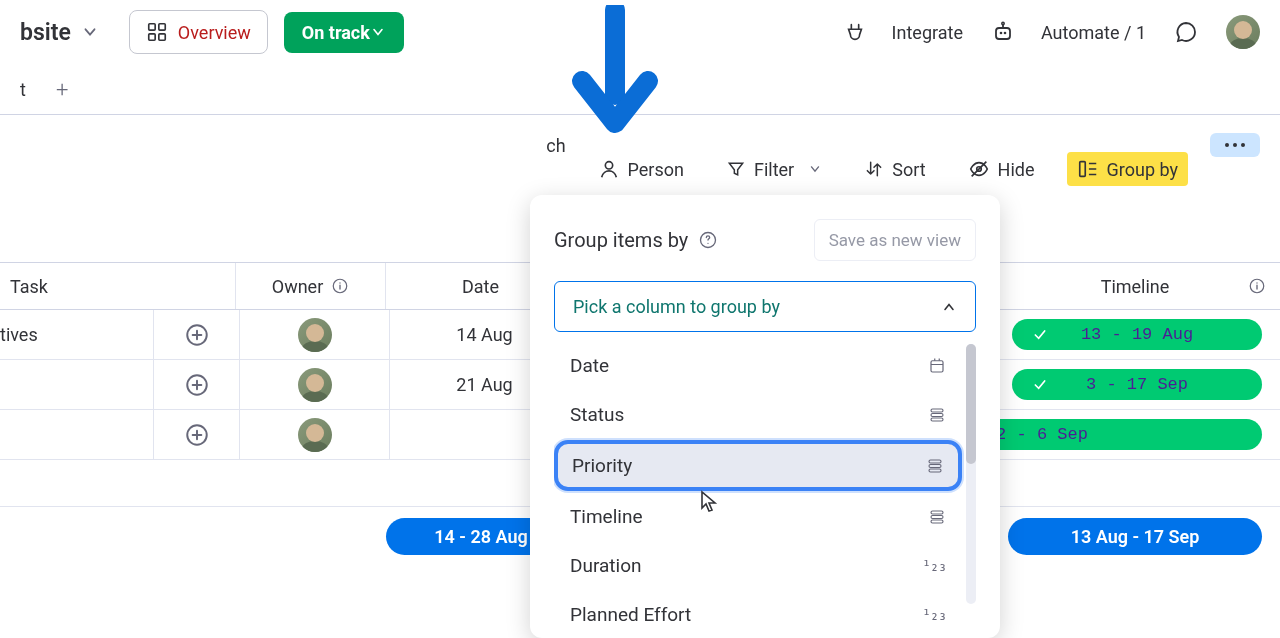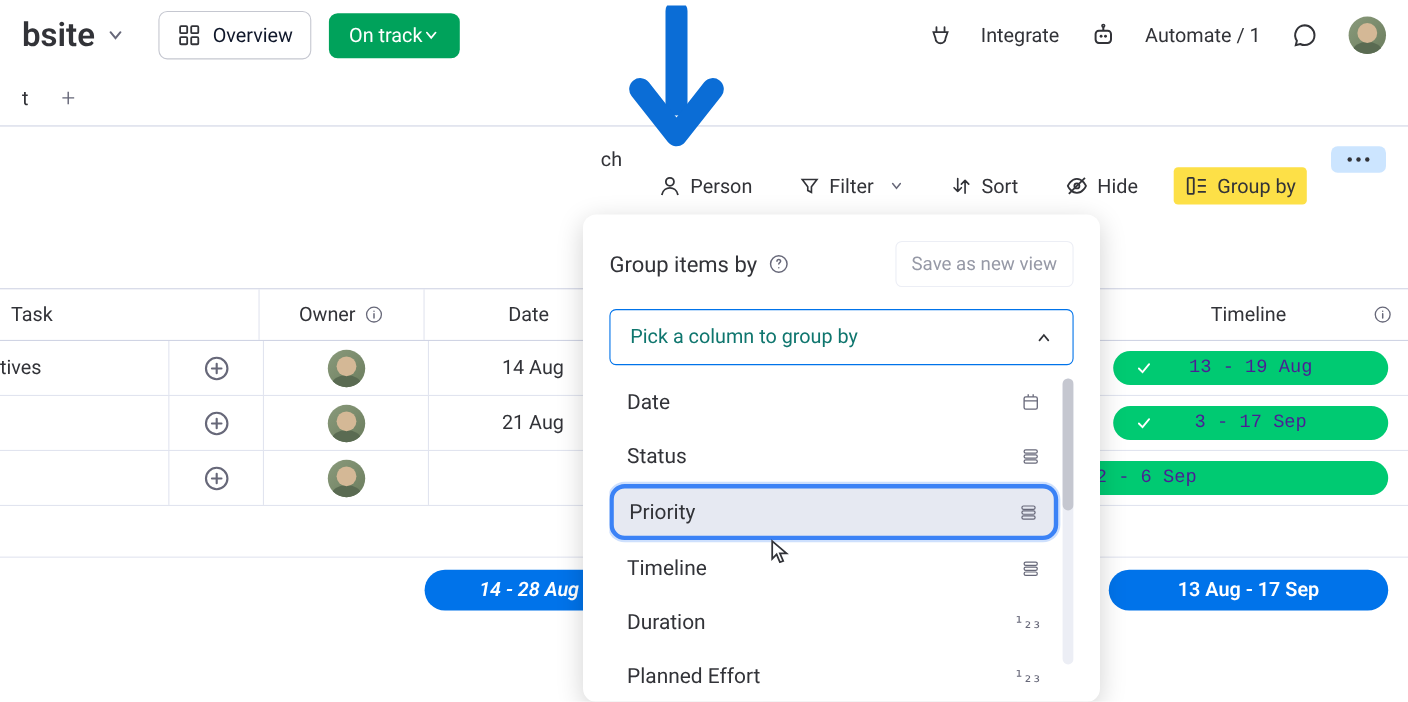--- a/index.html
+++ b/index.html
@@ -1,23 +1,23 @@
 <!DOCTYPE html>
 <html><head>
 <meta charset="utf-8">
 <style>
   * { box-sizing: border-box; margin: 0; padding: 0; }
   body { font-family: -apple-system, BlinkMacSystemFont, "Segoe UI", Roboto, Helvetica, Arial, sans-serif; background: #fff; color: #323338; overflow: hidden; width: 1280px; height: 638px; position: relative; }
   
   
   .top-header { display: flex; align-items: center; height: 64px; padding: 0 20px; }
-  .board-title { font-size: 30px; font-weight: 600; color: #323338; }
+  .board-title { font-size: 23px; font-weight: 600; color: #323338; }
   .chev-down { margin-left: 10px; color: #676879; display:inline-flex; }
-  .overview-btn { display:flex; align-items:center; gap:10px; border:1px solid #c5c7d0; border-radius:8px; padding:10px 16px; font-size:18px; color:#0f172a; background:#fff; margin-left:30px; }
-  .status-pill { display:flex; align-items:center; gap:0; background:#00a25b; color:#fff; border-radius:8px; padding:10px 18px; font-size:18px; font-weight:400; margin-left:16px; }
+  .overview-btn { display:flex; align-items:center; gap:10px; border:1px solid #c5c7d0; border-radius:8px; padding:10px 16px; font-size:18px; color:#b91c1c; background:#fff; margin-left:30px; }
+  .status-pill { display:flex; align-items:center; gap:0; background:#00a25b; color:#fff; border-radius:8px; padding:10px 18px; font-size:18px; font-weight:700; margin-left:16px; }
   .top-right { margin-left:auto; display:flex; align-items:center; gap:28px; }
   .top-right-item { display:flex; align-items:center; gap:26px; font-size:18px; color:#323338; }
   .avatar { width:34px; height:34px; border-radius:50%; background:linear-gradient(135deg,#8a9a7b,#6b7d5e); display:inline-block; position:relative; overflow:hidden;}
   .avatar::after{content:"";position:absolute;left:8px;top:6px;width:18px;height:18px;border-radius:50%;background:#d4b896;}
   .avatar::before{content:"";position:absolute;left:4px;bottom:-5px;width:26px;height:16px;border-radius:50% 50% 0 0;background:#5a6b52;}
   
   
   .tabs-row { display:flex; align-items:center; height:50px; padding:0 20px; }
   .tab-plus { color:#676879; font-size:22px; font-weight:300; margin-left:30px; }
   
@@ -50,21 +50,21 @@
   .td-owner { width:150px; }
   .td-date { width:190px; font-size:18px;}
   .td-gap { width:414px; }
   .td-timeline { flex:1; border-right:none; padding:0 18px;}
   .timeline-pill { display:flex; align-items:center; gap:10px; background:#00ca72; color:#4c1d95; font-weight:500; font-size:17px; border-radius:999px; padding:6px 24px; width:100%; justify-content:center;font-family:Liberation Mono, monospace;}
   .timeline-pill .check{margin-right:6px; position:absolute; left:20px;}
   .timeline-pill{position:relative;}
   .expand-bubble{color:#676879;}
   
   .summary-row { display:flex; height:60px; align-items:center; border-top:1px solid #e1e4ef;}
-  .summary-date { margin-left:386px; width:190px; display:flex; justify-content:center;font-style:italic;}
+  .summary-date { margin-left:386px; width:190px; display:flex; justify-content:center;}
   .summary-timeline { margin-left:414px; flex:1; display:flex; justify-content:center; padding:0 18px;}
   .summary-pill { background:#0073ea; color:#fff; font-weight:600; font-size:18px; border-radius:999px; padding:8px 26px; display:flex; justify-content:center; width:100%;}
   
   
   .popover { position:absolute; left:530px; top:195px; width:470px; background:#fff; border-radius:12px; box-shadow:0 6px 24px rgba(0,0,0,0.18); z-index:100; padding:24px 24px 8px 24px; }
   .popover-head { display:flex; align-items:center; justify-content:space-between; margin-bottom:20px;}
   .popover-title { font-size:20px; color:#323338; display:flex; align-items:center; gap:10px;}
   .save-view-btn { border:1px solid #eceef5; border-radius:6px; padding:10px 14px; color:#9699a6; font-size:17px; background:#fff;}
   .col-select { display:flex; align-items:center; justify-content:space-between; border:1.5px solid #0073ea; border-radius:6px; padding:14px 18px; font-size:18px; color:#0f766e; margin-bottom:8px;}
   .options-scroll { position:relative; max-height:290px; overflow:hidden; padding-right:14px;}

